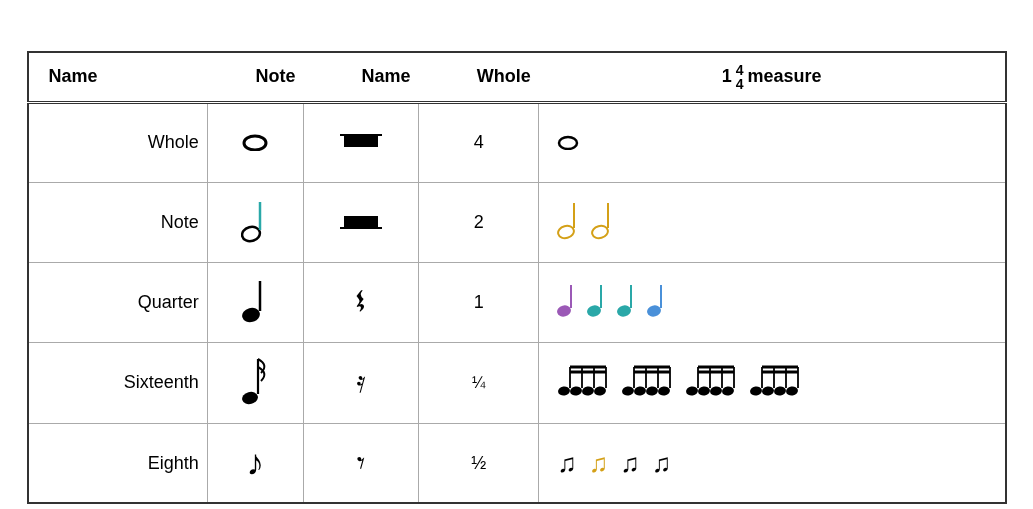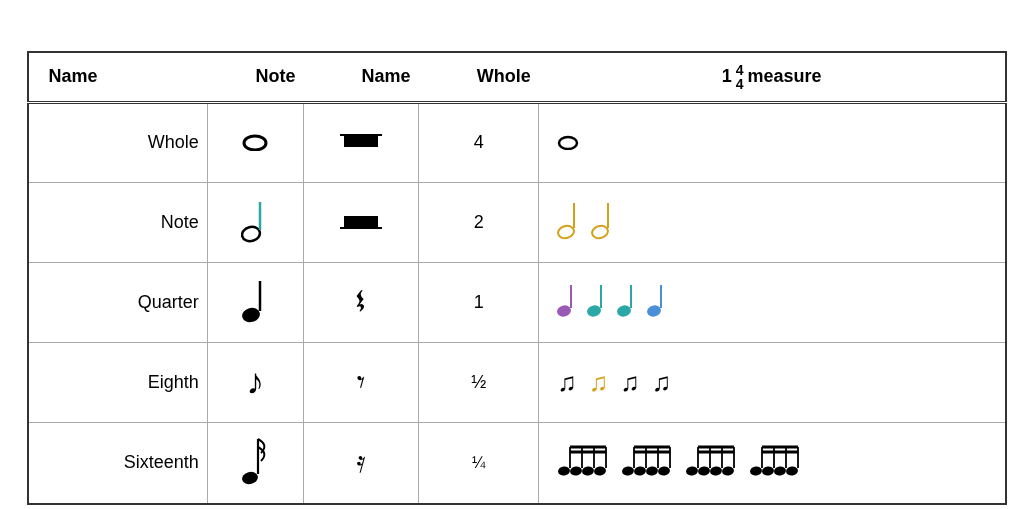--- a/index.html
+++ b/index.html
@@ -225,42 +225,20 @@
               <svg width="18" height="38" viewBox="0 0 18 38">
                 <ellipse cx="7" cy="30" rx="7" ry="5.5" fill="#4a90d9" transform="rotate(-15,7,30)"></ellipse>
                 <line x1="14" y1="27" x2="14" y2="4" stroke="#4a90d9" stroke-width="2"></line>
               </svg>
             </span>
           </div>
         </td>
       </tr>
 
       <tr>
-        <td>Eighth</td>
-        <td>
-          
-          <span style="font-size:36px;">♪</span>
-        </td>
-        <td>
-          
-          <span style="font-size:32px;">𝄾</span>
-        </td>
-        <td class="beats-cell">½</td>
-        <td>
-          <div class="measure-col">
-
-            <span style="font-size:26px; color:#000;">♫</span>
-            <span style="font-size:26px; color:#d4a017;">♫</span>
-            <span style="font-size:26px; color:#000;">♫</span>
-            <span style="font-size:26px; color:#000;">♫</span>
-          </div>
-        </td>
-      </tr>
-
-      <tr>
         <td>Sixteenth</td>
         <td>
           
           <span>
             <svg width="28" height="52" viewBox="0 0 28 52">
               <ellipse cx="9" cy="43" rx="8" ry="6" fill="#000" transform="rotate(-15,9,43)"></ellipse>
               <line x1="17" y1="39" x2="17" y2="4" stroke="#000" stroke-width="2.2"></line>
 
               <path d="M17,4 Q28,10 20,18" stroke="#000" stroke-width="2" fill="none"></path>
               <path d="M17,12 Q28,18 20,26" stroke="#000" stroke-width="2" fill="none"></path>
@@ -331,15 +309,37 @@
                 <line x1="25" y1="25" x2="25" y2="4" stroke="#000" stroke-width="1.8"></line>
                 <line x1="37" y1="25" x2="37" y2="4" stroke="#000" stroke-width="1.8"></line>
                 <line x1="49" y1="25" x2="49" y2="4" stroke="#000" stroke-width="1.8"></line>
                 <line x1="13" y1="4" x2="49" y2="4" stroke="#000" stroke-width="3"></line>
                 <line x1="13" y1="9" x2="49" y2="9" stroke="#000" stroke-width="3"></line>
               </svg>
             </span>
           </div>
         </td>
       </tr>
+
+      <tr>
+        <td>Eighth</td>
+        <td>
+          
+          <span style="font-size:36px;">♪</span>
+        </td>
+        <td>
+          
+          <span style="font-size:32px;">𝄾</span>
+        </td>
+        <td class="beats-cell">½</td>
+        <td>
+          <div class="measure-col">
+
+            <span style="font-size:26px; color:#000;">♫</span>
+            <span style="font-size:26px; color:#d4a017;">♫</span>
+            <span style="font-size:26px; color:#000;">♫</span>
+            <span style="font-size:26px; color:#000;">♫</span>
+          </div>
+        </td>
+      </tr>
     </tbody>
   </table>
 </div>
 
 </body></html>

